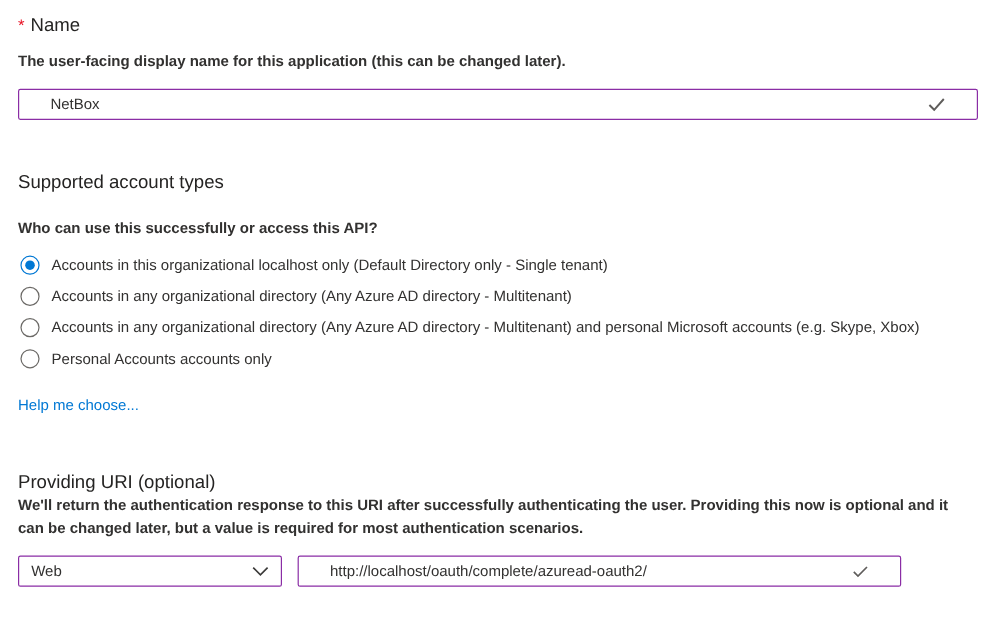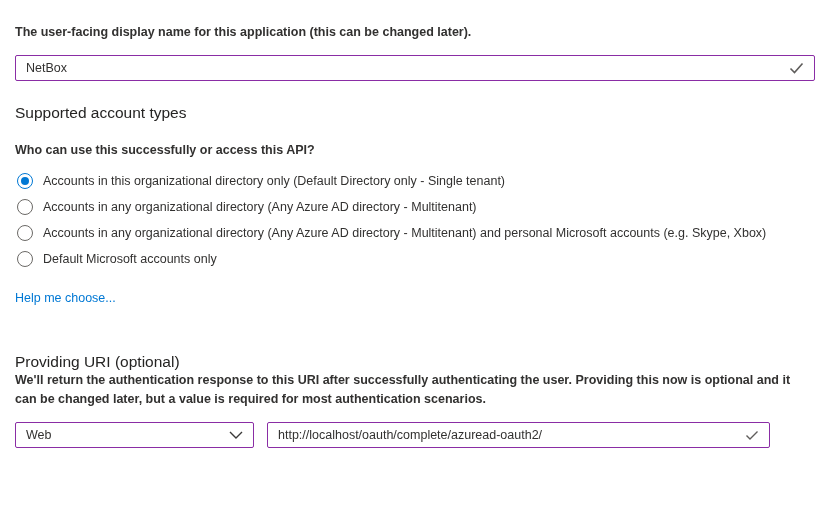--- a/index.html
+++ b/index.html
@@ -39,34 +39,34 @@
   
   .field {
     margin-top: 13px;
     height: 26px;
     width: 800px;
     border: 1px solid var(--input-border-purple, #8a2da5);
     border-radius: 2px;
     background: #fff;
     display: flex;
     align-items: center;
-    padding: 0 10px;
+    padding: 0 26px;
   }
   .field .value {
     flex: 1;
     font-size: 12.5px;
     color: #323130;
     white-space: nowrap;
     overflow: hidden;
   }
   .check-icon { flex: none; display: flex; align-items: center; }
   .check-icon svg { display: block; }
 
   
-  .section-account { margin-top: 22px; }
+  .section-account { margin-top: 43px; }
   .question { margin-top: 19px; }
 
   .radio-list { margin-top: 8px; }
   .radio-row {
     display: flex;
     align-items: center;
     height: 26px;
     cursor: pointer;
   }
   .radio-circle {
@@ -99,74 +99,75 @@
     color: var(--accent-blue, #0078d4);
     text-decoration: none;
     cursor: pointer;
   }
 
   .section-redirect { margin-top: 46px; }
   .section-redirect .desc { margin-top: 0; }
 
   .uri-row { margin-top: 13px; display: flex; gap: 13px; }
   .select-control {
-    width: 239px;
+    width: 220px;
     height: 26px;
     border: 1px solid var(--input-border-purple, #8a2da5);
     border-radius: 2px;
     display: flex;
     align-items: center;
     justify-content: space-between;
     padding: 0 10px;
     cursor: pointer;
     background: #fff;
   }
   .select-control .value { font-size: 12.5px; color: #323130; }
   .chevron-icon { display: flex; align-items: center; }
   .uri-field { width: 503px; margin-top: 0; }
 </style>
 </head>
 <body>
 
 <div class="page">
 
   <div class="section section-name">
+    <h2 class="section-heading"><span class="required-star">*</span><span>Name</span></h2>
     <p class="desc">The user-facing display name for this application (this can be changed later).</p>
     <div class="field">
       <span class="value">NetBox</span>
       <span class="check-icon">
         <svg width="15" height="12" viewBox="0 0 15 12">
           <path d="M1.5 6.5 L5.5 10.5 L13.5 1.5" fill="none" stroke="#5f5d5b" stroke-width="1.6"></path>
         </svg>
       </span>
     </div>
   </div>
 
   <div class="section section-account">
     <h2 class="section-heading">Supported account types</h2>
     <p class="desc question">Who can use this successfully or access this API?</p>
 
     <div class="radio-list">
       <div class="radio-row selected">
         <span class="radio-circle">
             <span class="radio-dot"></span>
           </span>
-        <span class="radio-label">Accounts in this organizational directory only (Default Directory only - Single tenant)</span>
+        <span class="radio-label">Accounts in this organizational localhost only (Default Directory only - Single tenant)</span>
       </div>
       <div class="radio-row">
         <span class="radio-circle"></span>
         <span class="radio-label">Accounts in any organizational directory (Any Azure AD directory - Multitenant)</span>
       </div>
       <div class="radio-row">
         <span class="radio-circle"></span>
         <span class="radio-label">Accounts in any organizational directory (Any Azure AD directory - Multitenant) and personal Microsoft accounts (e.g. Skype, Xbox)</span>
       </div>
       <div class="radio-row">
         <span class="radio-circle"></span>
-        <span class="radio-label">Default Microsoft accounts only</span>
+        <span class="radio-label">Personal Accounts accounts only</span>
       </div>
     </div>
 
     <a class="help-link">Help me choose...</a>
   </div>
 
   <div class="section section-redirect">
     <h2 class="section-heading">Providing URI (optional)</h2>
     <p class="desc">We'll return the authentication response to this URI after successfully authenticating the user. Providing this now is optional and it can be changed later, but a value is required for most authentication scenarios.</p>
 

